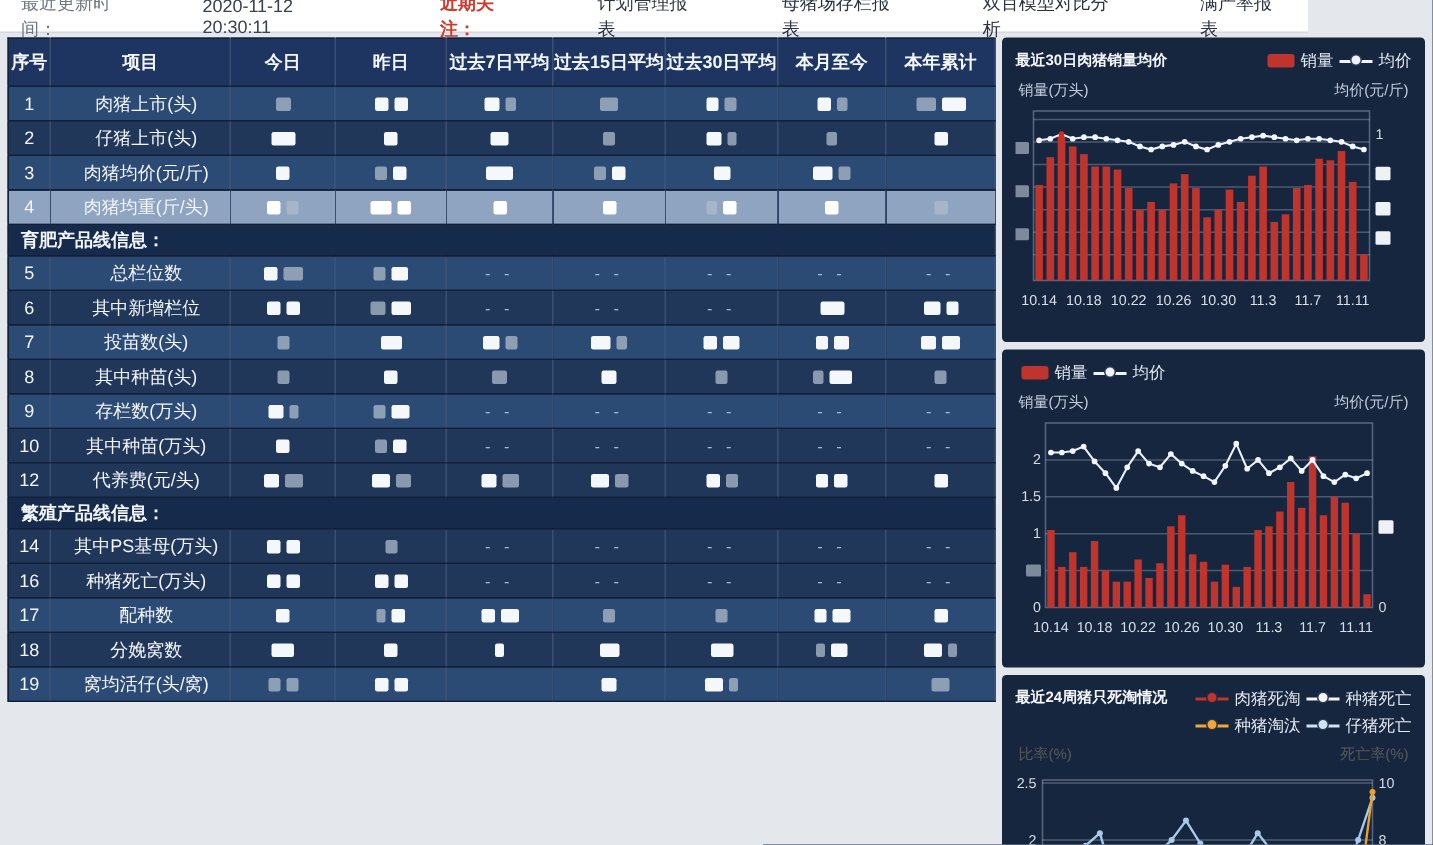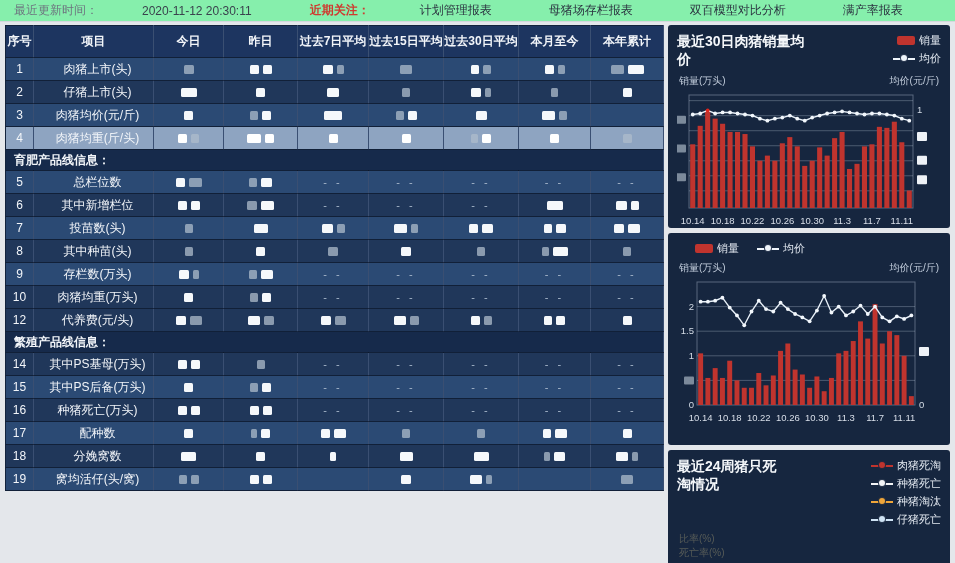--- a/index.html
+++ b/index.html
@@ -1,20 +1,20 @@
 <!DOCTYPE html>
 <html><head>
 <meta charset="utf-8">
 <style>
   * { margin:0; padding:0; box-sizing:border-box; }
   html,body { width:955px; height:563px; overflow:hidden; }
   body { font-family:"Liberation Sans","DejaVu Sans",sans-serif; background:#e4e7eb; position:relative; }
 
   
-  .topbar { position:absolute; left:0; top:0; width:955px; height:22px; background:#86efac;
+  .topbar { position:absolute; left:0; top:0; width:872px; height:22px; background:#ffffff;
             border-bottom:1px solid #d4d8dd; display:flex; align-items:center; padding-left:14px;
             font-size:12px; color:#424a55;gap:40px; }
   .topbar .lbl { color:#6d757f; margin-right:4px; }
   .topbar .time { color:#3a424d; margin-right:18px; }
   .topbar .focus { color:#cf3a30; font-weight:bold; margin-right:10px; }
   .topbar .tab { color:#2b3340; margin-right:17px; cursor:pointer; }
 
   
   .tablewrap { position:absolute; left:5px; top:25px; width:658px; }
   table.report { border-collapse:collapse; table-layout:fixed; width:658px; background:#20375a;
@@ -36,29 +36,29 @@
   tr.hl .rb.w { background:#ffffff; }
   .dash { color:#a9b8cc; letter-spacing:3px; font-size:11px; }
 
   
   .panel { position:absolute; left:668px; width:282px; background:#16263f; border-radius:3px;
            padding:8px 9px 4px 9px; }
   #panel1 { top:25px;  height:203px; }
   #panel2 { top:233px; height:212px; }
   #panel3 { top:450px; height:190px; }
   .p-head { display:flex; justify-content:space-between; align-items:flex-start; }
-  .p-title { color:#f4f7fa; font-size:14px; font-weight:bold; }
+  .p-title { color:#f4f7fa; font-size:10px; font-weight:bold; }
   .p-legend { display:flex; flex-wrap:wrap; justify-content:flex-end; max-width:158px; row-gap:3px; }
-  .lg-item { display:flex; align-items:center; margin-left:18px; font-size:11px; color:#e2e8f0; cursor:pointer;text-align:center; }
+  .lg-item { display:flex; align-items:center; margin-left:4px; font-size:11px; color:#e2e8f0; cursor:pointer;text-align:center; }
   .lg-swatch { width:18px; height:9px; border-radius:2px; margin-right:4px; }
   .lg-linedot { position:relative; width:22px; height:9px; margin-right:4px; }
   .lg-linedot .ln { position:absolute; left:0; top:4px; width:22px; height:1.6px; }
   .lg-linedot .dt { position:absolute; left:7px; top:0; width:8px; height:8px; border-radius:50%; }
   .p-axes { display:flex; justify-content:space-between; font-size:10px; color:#c2cddc; margin:5px 2px 2px 2px; }
-  .p-axes.dim { color:rgba(190,175,125,0.38);flex-direction:column; }
+  .p-axes.dim { color:rgba(190,175,125,0.38); }
   .chart-svg { display:block; margin-top:2px; }
 </style>
 </head>
 <body>
 
 <div class="topbar">
   <span class="lbl">最近更新时间：</span>
   <span class="time">2020-11-12 20:30:11</span>
   <span class="focus">近期关注：</span>
   <span class="tab">计划管理报表</span>
@@ -191,21 +191,21 @@
           <td class="val"><span class="rb w" style="width: 10px;"></span><span class="rb g" style="width: 6px;"></span></td>
           <td class="val"><span class="rb g" style="width: 8px;"></span><span class="rb w" style="width: 12px;"></span></td>
           <td class="val"><span class="dash">- -</span></td>
           <td class="val"><span class="dash">- -</span></td>
           <td class="val"><span class="dash">- -</span></td>
           <td class="val"><span class="dash">- -</span></td>
           <td class="val"><span class="dash">- -</span></td>
         </tr>
         <tr class="data rowB">
           <td class="no">10</td>
-          <td class="name">肉猪均重(万头)</td>
+          <td class="name">其中种苗(万头)</td>
           <td class="val"><span class="rb w" style="width: 9px;"></span></td>
           <td class="val"><span class="rb g" style="width: 8px;"></span><span class="rb w" style="width: 9px;"></span></td>
           <td class="val"><span class="dash">- -</span></td>
           <td class="val"><span class="dash">- -</span></td>
           <td class="val"><span class="dash">- -</span></td>
           <td class="val"><span class="dash">- -</span></td>
           <td class="val"><span class="dash">- -</span></td>
         </tr>
         <tr class="data rowB">
           <td class="no">12</td>
@@ -219,31 +219,20 @@
           <td class="val"><span class="rb w" style="width: 9px;"></span></td>
         </tr>
         <tr class="sec">
           <td colspan="9">繁殖产品线信息：</td>
         </tr>
         <tr class="data rowB">
           <td class="no">14</td>
           <td class="name">其中PS基母(万头)</td>
           <td class="val"><span class="rb w" style="width: 9px;"></span><span class="rb w" style="width: 9px;"></span></td>
           <td class="val"><span class="rb g" style="width: 8px;"></span></td>
-          <td class="val"><span class="dash">- -</span></td>
-          <td class="val"><span class="dash">- -</span></td>
-          <td class="val"><span class="dash">- -</span></td>
-          <td class="val"><span class="dash">- -</span></td>
-          <td class="val"><span class="dash">- -</span></td>
-        </tr>
-        <tr class="data rowA">
-          <td class="no">15</td>
-          <td class="name">其中PS后备(万头)</td>
-          <td class="val"><span class="rb w" style="width: 9px;"></span></td>
-          <td class="val"><span class="rb g" style="width: 8px;"></span><span class="rb w" style="width: 9px;"></span></td>
           <td class="val"><span class="dash">- -</span></td>
           <td class="val"><span class="dash">- -</span></td>
           <td class="val"><span class="dash">- -</span></td>
           <td class="val"><span class="dash">- -</span></td>
           <td class="val"><span class="dash">- -</span></td>
         </tr>
         <tr class="data rowB">
           <td class="no">16</td>
           <td class="name">种猪死亡(万头)</td>
           <td class="val"><span class="rb w" style="width: 9px;"></span><span class="rb w" style="width: 9px;"></span></td>

